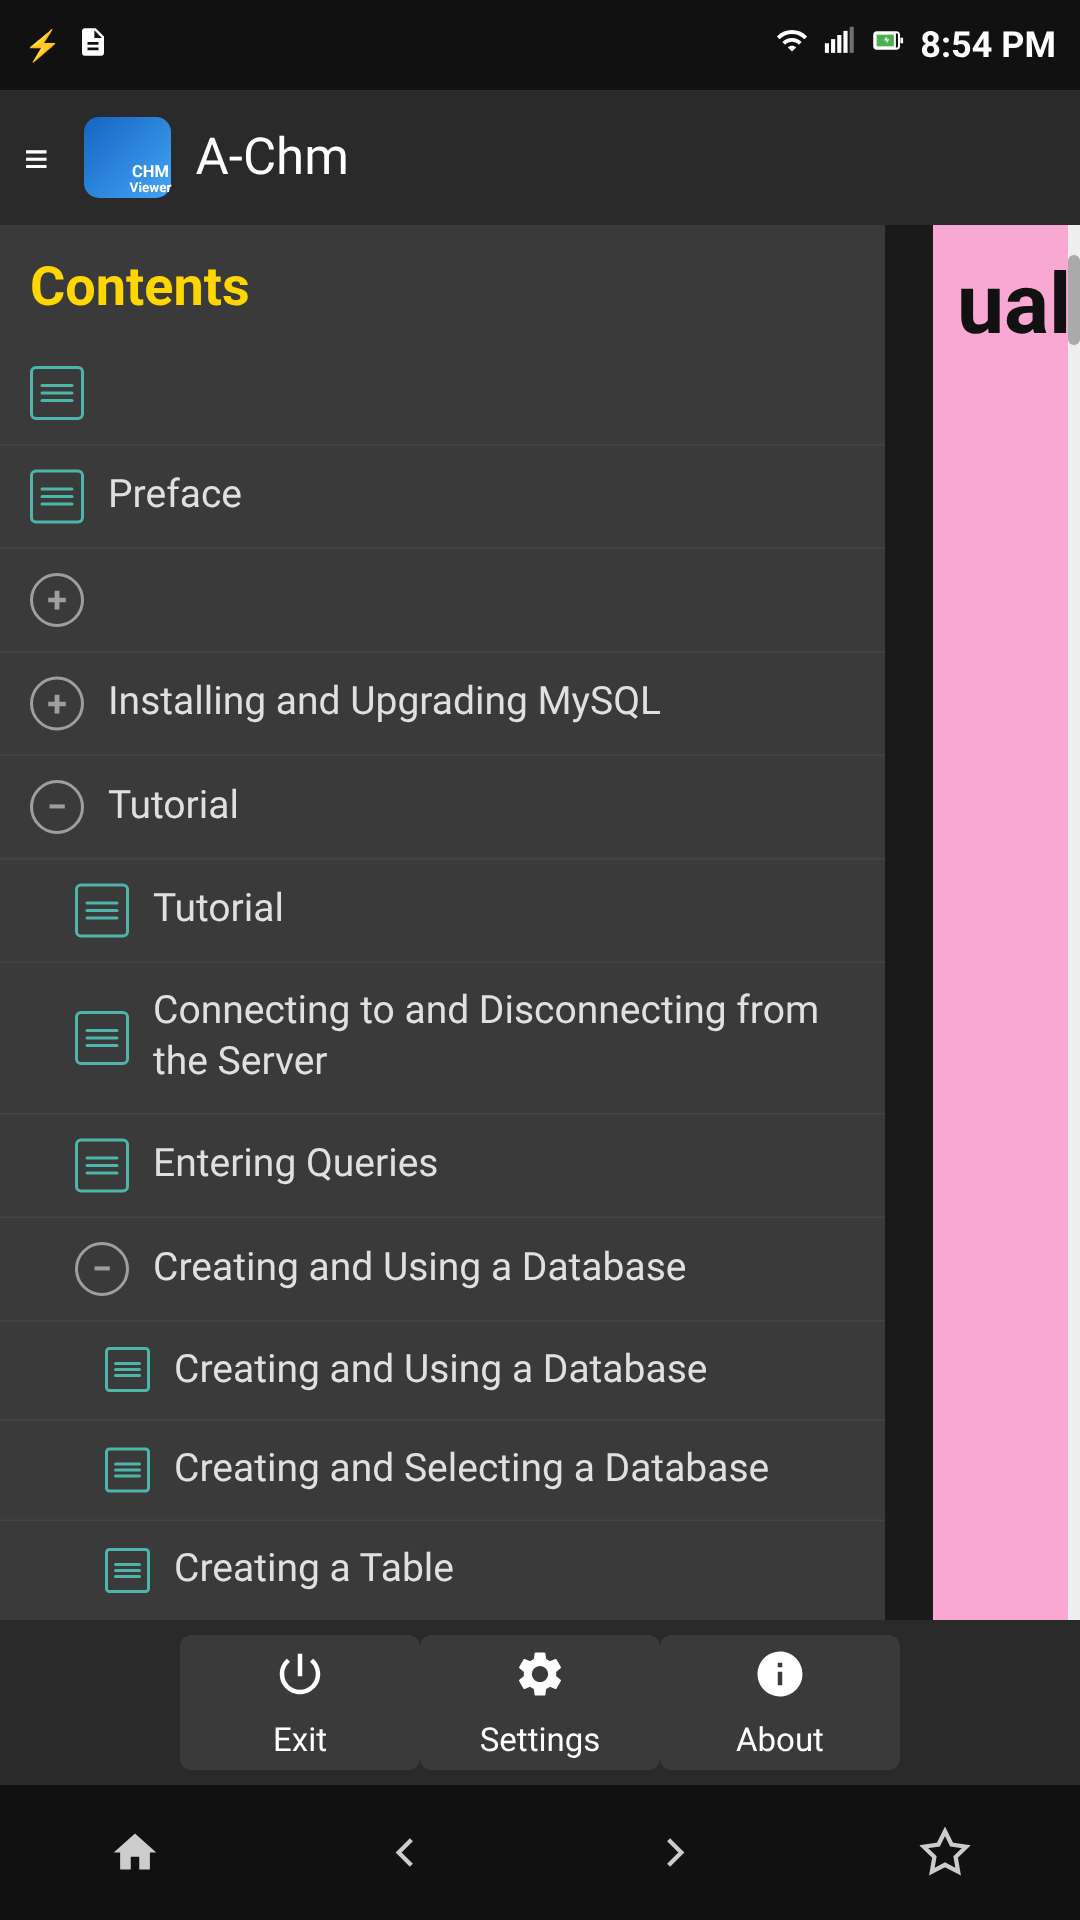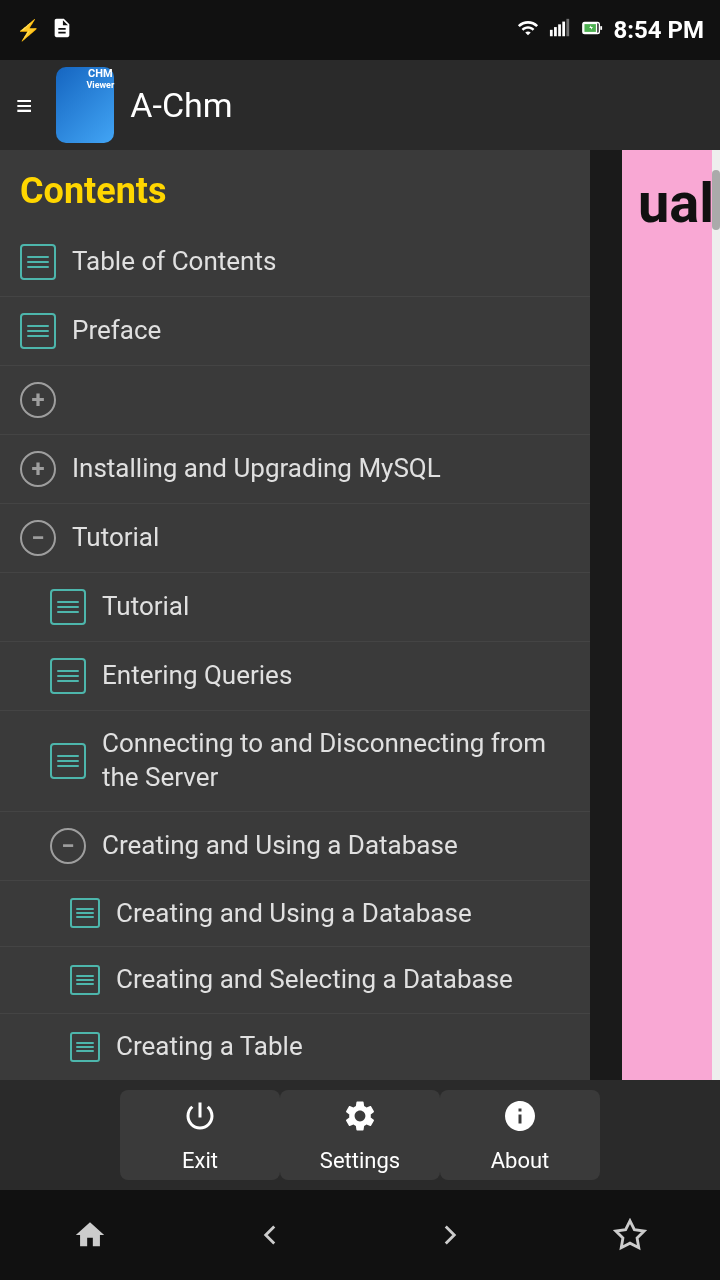--- a/index.html
+++ b/index.html
@@ -53,27 +53,27 @@
       width: 720px;
       height: 90px;
       background: #2a2a2a;
       display: flex;
       align-items: center;
       padding: 0 16px;
       gap: 16px;
     }
     .app-logo {
       width: 58px;
-      height: 76px;
+      height: 54px;
       background: linear-gradient(135deg, #1565c0, #42a5f5);
       border-radius: 10px;
       display: flex;
       flex-direction: column;
       align-items: center;
-      justify-content: flex-start;
+      justify-content: flex-end;
       font-size: 11px;
       font-weight: bold;
       color: white;
       line-height: 1.2;
       padding-left: 30px;
     }
     .app-title {
       color: white;
       font-size: 34px;
       font-weight: normal;
@@ -355,21 +355,20 @@
     <div class="contents-header">
       <span class="contents-title">Contents</span>
     </div>
 
     <div class="nav-item">
       <div class="nav-icon icon-list">
         <div class="line"></div>
           <div class="line"></div>
           <div class="line"></div>
       </div>
-      <span class="nav-label">Table of Contents</span>
     </div>
 
     <div class="nav-item">
       <div class="nav-icon icon-list">
         <div class="line"></div>
           <div class="line"></div>
           <div class="line"></div>
       </div>
       <span class="nav-label">Preface</span>
     </div>
@@ -396,30 +395,30 @@
       </div>
       <span class="nav-label">Tutorial</span>
     </div>
 
     <div class="nav-item nav-item-sub">
       <div class="nav-icon icon-list">
         <div class="line"></div>
           <div class="line"></div>
           <div class="line"></div>
       </div>
-      <span class="nav-label">Entering Queries</span>
+      <span class="nav-label">Connecting to and Disconnecting from the Server</span>
     </div>
 
     <div class="nav-item nav-item-sub">
       <div class="nav-icon icon-list">
         <div class="line"></div>
           <div class="line"></div>
           <div class="line"></div>
       </div>
-      <span class="nav-label">Connecting to and Disconnecting from the Server</span>
+      <span class="nav-label">Entering Queries</span>
     </div>
 
     <div class="nav-item nav-item-sub">
       <div class="nav-icon icon-collapse">−</div>
       <span class="nav-label">Creating and Using a Database</span>
     </div>
 
     <div class="nav-item nav-item-sub2">
       <div class="nav-icon icon-list-sm">
         <div class="line"></div>

